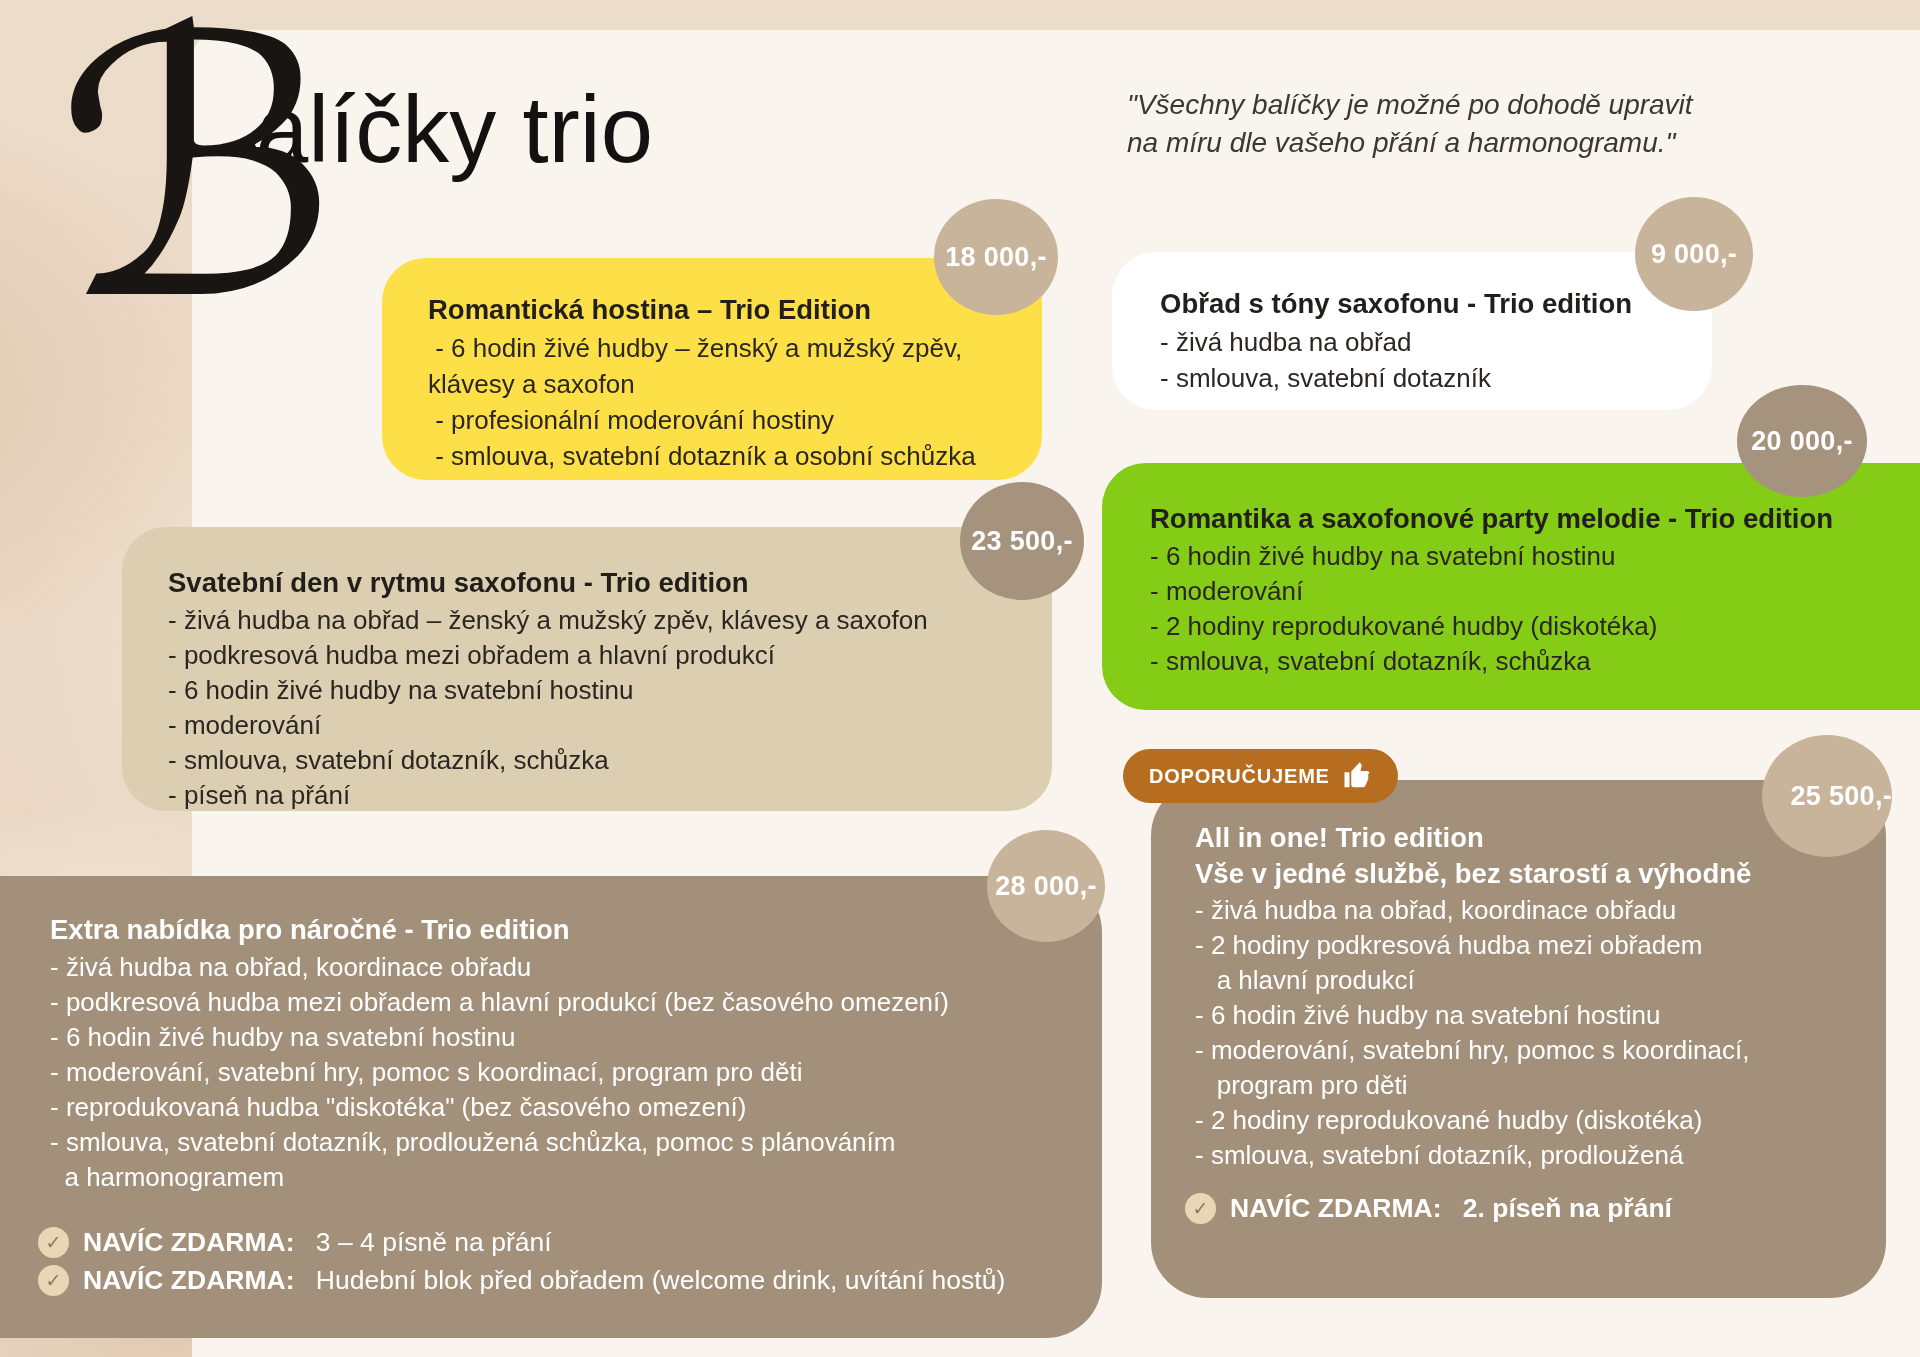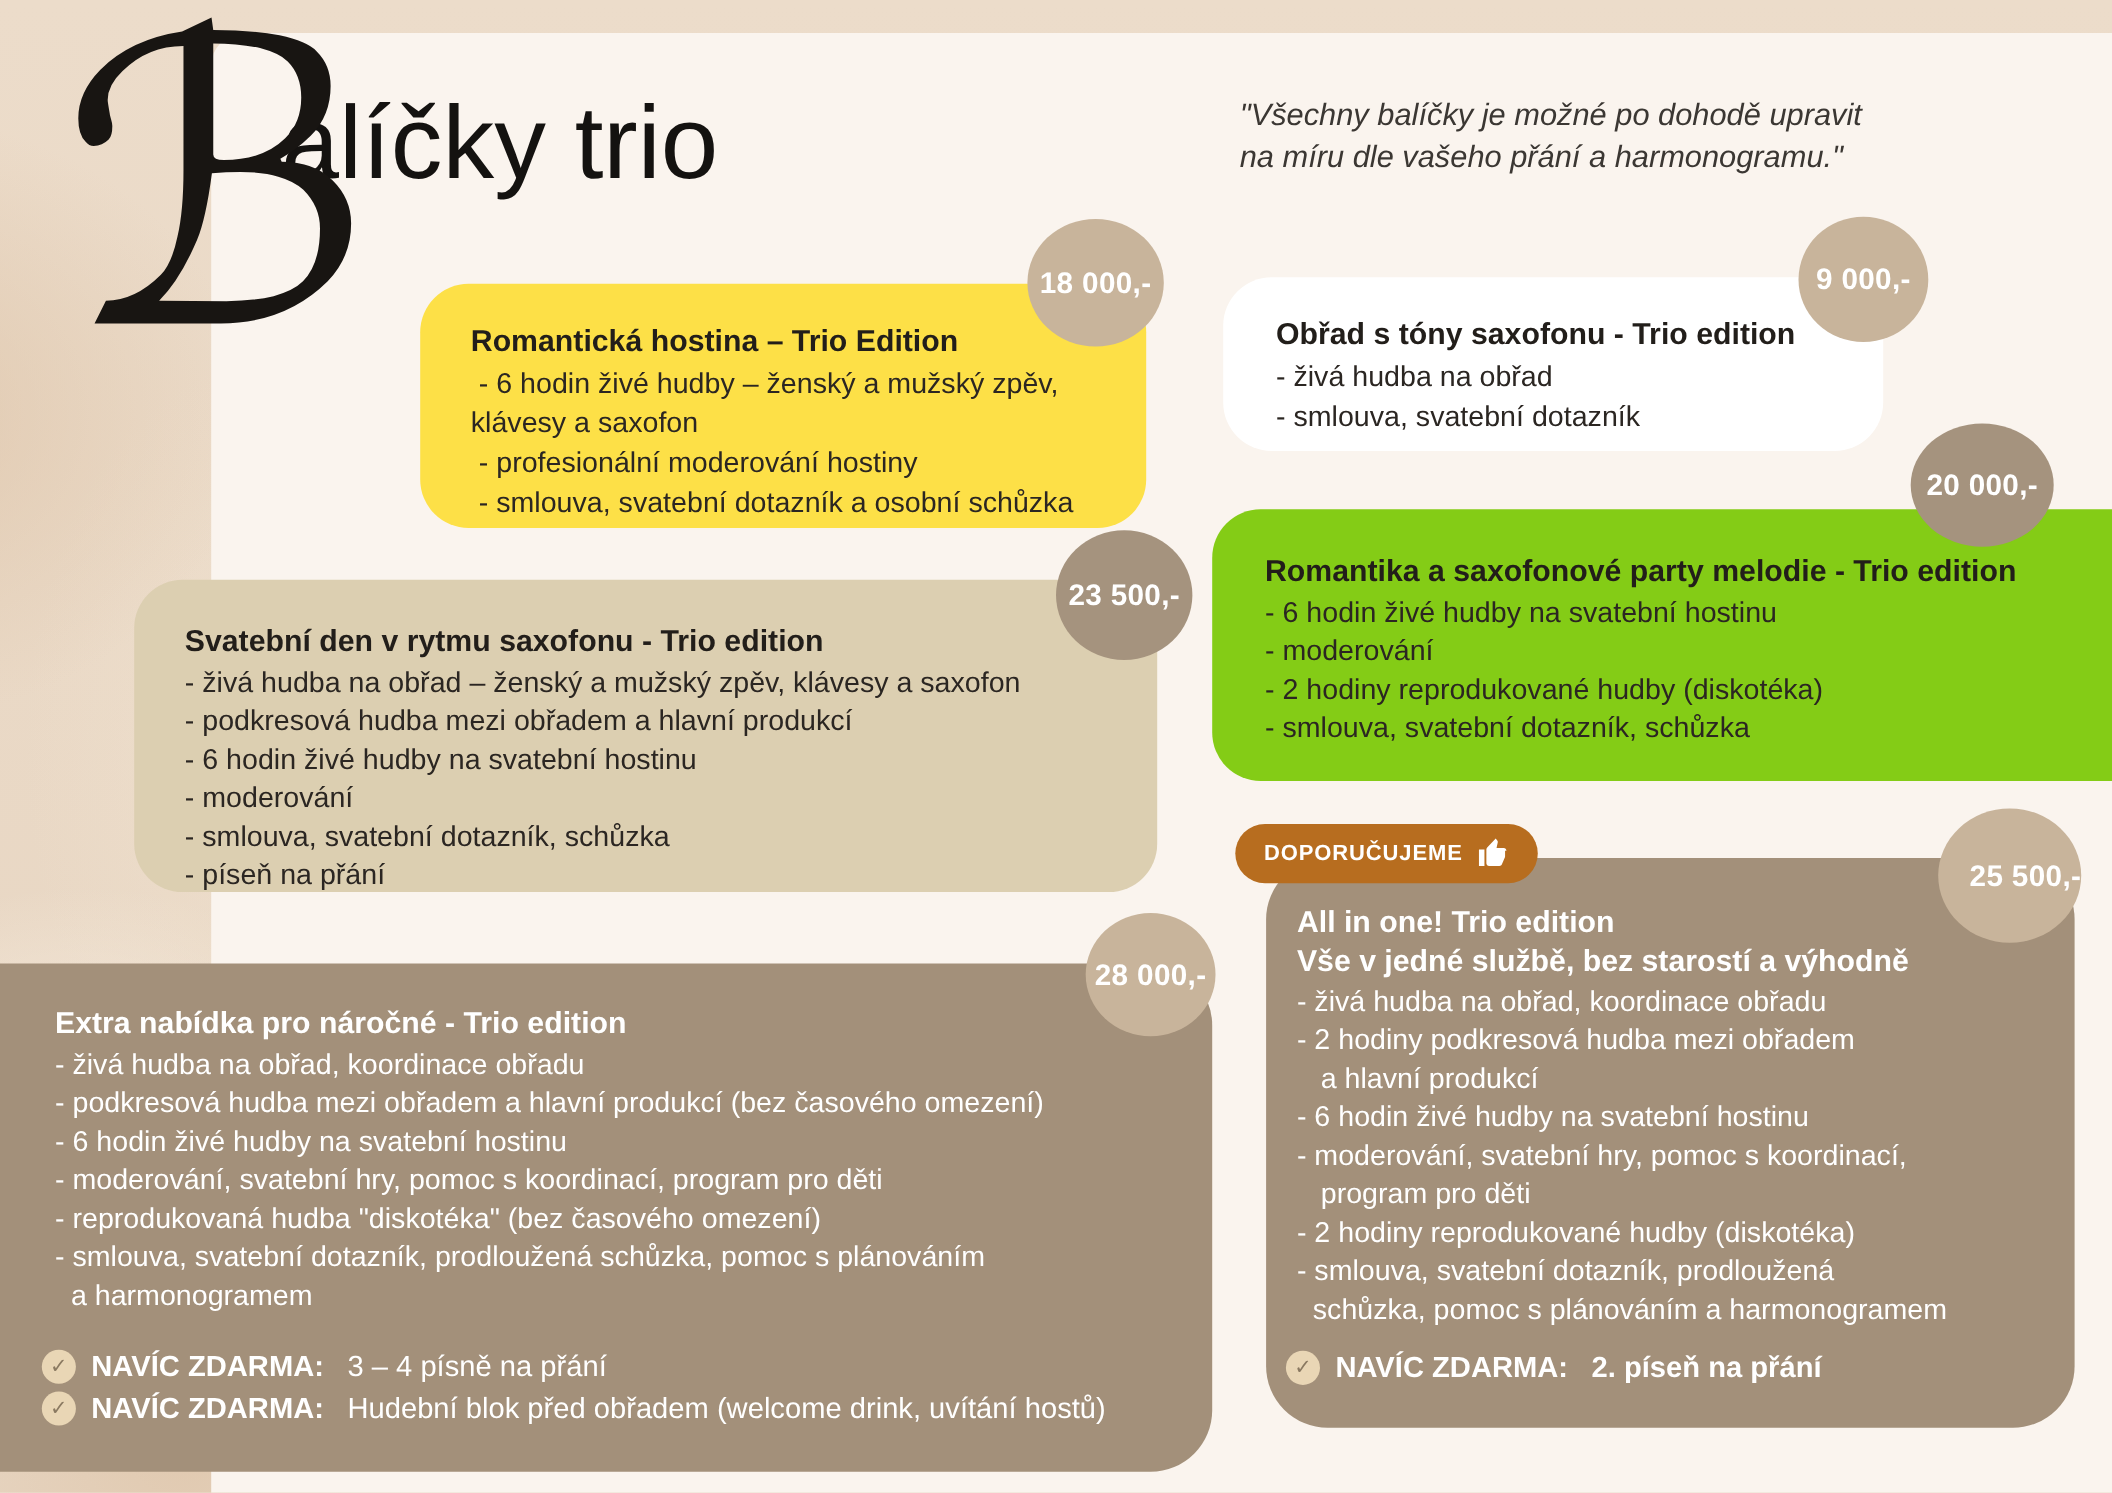--- a/index.html
+++ b/index.html
@@ -26,21 +26,21 @@
 
   .quote { position:absolute; left:1127px; top:86px; z-index:2;
     font-style:italic; font-size:28px; line-height:38px; color:#3b3733; }
 
   .card { position:absolute; z-index:2; }
   .card-1 { left:382px; top:258px; width:660px; height:222px; background:#fde047; border-radius:44px; padding:34px 26px 0 46px; }
   .card-2 { left:1112px; top:252px; width:600px; height:158px; background:#ffffff; border-radius:44px; padding:34px 26px 0 48px; }
   .card-3 { left:122px; top:527px; width:930px; height:284px; background:#dccfb1; border-radius:44px; padding:38px 18px 0 46px; }
   .card-4 { left:1102px; top:463px; width:818px; height:247px; background:#84cc16; border-radius:44px 0 0 44px; padding:38px 26px 0 48px; }
   .card-5 { left:0; top:876px; width:1102px; height:462px; background:#a3907a; border-radius:0 56px 56px 0; padding:36px 18px 0 50px; }
-  .card-6 { left:1151px; top:780px; width:735px; height:518px; background:#a3907a; border-radius:56px; padding:40px 24px 0 28px; }
+  .card-6 { left:1151px; top:780px; width:735px; height:518px; background:#a3907a; border-radius:56px; padding:40px 24px 0 44px; }
 
   .card-title { font-size:27.5px; font-weight:bold; line-height:36px; color:#221e1a; }
   .card-subtitle { font-size:27.5px; font-weight:bold; line-height:35px; color:#221e1a; }
   .card-5 .card-title, .card-6 .card-title, .card-6 .card-subtitle { color:#ffffff; }
 
   .items { margin-top:2px; }
   .pkg-line { font-size:26px; line-height:35px; white-space:pre-wrap; color:#2b2622; }
   .card-1 .pkg-line, .card-2 .pkg-line { line-height:36px; }
   .card-5 .pkg-line, .card-6 .pkg-line { color:#ffffff; }
 
@@ -155,21 +155,20 @@
     <div class="card-subtitle">Vše v jedné službě, bez starostí a výhodně</div>
     <div class="items">
         <div class="pkg-line">- živá hudba na obřad, koordinace obřadu</div>
         <div class="pkg-line">- 2 hodiny podkresová hudba mezi obřadem</div>
         <div class="pkg-line">   a hlavní produkcí</div>
         <div class="pkg-line">- 6 hodin živé hudby na svatební hostinu</div>
         <div class="pkg-line">- moderování, svatební hry, pomoc s koordinací,</div>
         <div class="pkg-line">   program pro děti</div>
         <div class="pkg-line">- 2 hodiny reprodukované hudby (diskotéka)</div>
         <div class="pkg-line">- smlouva, svatební dotazník, prodloužená</div>
-        <div class="pkg-line">  schůzka, pomoc s plánováním a harmonogramem</div>
       </div>
     <div class="freebies">
       <div class="freebie-row">
         <span class="check">✓</span>
         <span class="fr-label">NAVÍC ZDARMA:</span>
           <span class="fr-text"> 2. píseň na přání</span>
       </div>
     </div>
   </section>
 

